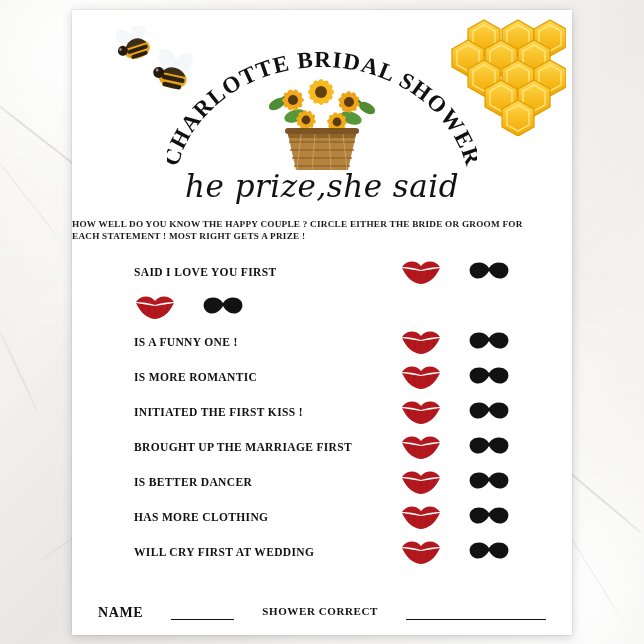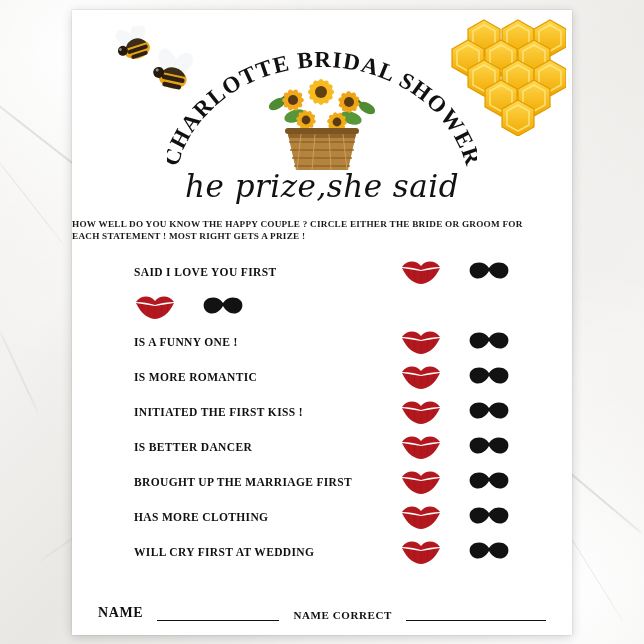--- a/index.html
+++ b/index.html
@@ -158,24 +158,23 @@
     display: block;
   }
 
   
   .footer {
     position: absolute;
     bottom: 14px;
     left: 0;
     width: 100%;
     display: flex;
-    align-items: flex-end;
     padding: 0 26px;
     box-sizing: border-box;
-    gap: 14px;
+    gap: 28px;
   }
   .f-label {
     font-family: "Liberation Serif", serif;
     font-weight: bold;
     font-size: 14px;
     letter-spacing: 0.6px;
     color: #111;
     white-space: nowrap;
   }
   .f-label.small { font-size: 11px; }
@@ -448,42 +447,42 @@
               <path d="M28 11 l-1 10"></path>
               <path d="M34 10 l-1 9"></path>
             </g>
           </svg>
         <svg class="stache" viewBox="0 0 42 26">
             <path d="M21 9 C17 3, 9 2, 4 6 C0 9, 1 17, 7 19 C13 21, 18 17, 21 12 C24 17, 29 21, 35 19 C41 17, 42 9, 38 6 C33 2, 25 3, 21 9 Z" fill="#121212"></path>
           </svg>
       </div>
     </div>
     <div class="row">
+      <div class="q-text">Brought up the marriage first</div>
+      <div class="choices">
+        <svg class="lips" viewBox="0 0 42 26">
+            <g fill="#b4181f">
+              <path d="M21 7 C16 1, 7 1, 2 8 C8 8, 15 9, 21 11 C27 9, 34 8, 40 8 C35 1, 26 1, 21 7 Z"></path>
+              <path d="M2 9 C8 10, 15 11, 21 12 C27 11, 34 10, 40 9 C35 20, 27 25, 21 25 C15 25, 7 20, 2 9 Z"></path>
+            </g>
+            <g stroke="#7d0d12" stroke-width="0.5" opacity="0.5">
+              <path d="M8 10 l1 9"></path>
+              <path d="M14 11 l1 10"></path>
+              <path d="M21 12 l0 11"></path>
+              <path d="M28 11 l-1 10"></path>
+              <path d="M34 10 l-1 9"></path>
+            </g>
+          </svg>
+        <svg class="stache" viewBox="0 0 42 26">
+            <path d="M21 9 C17 3, 9 2, 4 6 C0 9, 1 17, 7 19 C13 21, 18 17, 21 12 C24 17, 29 21, 35 19 C41 17, 42 9, 38 6 C33 2, 25 3, 21 9 Z" fill="#121212"></path>
+          </svg>
+      </div>
+    </div>
+    <div class="row">
       <div class="q-text">Is better dancer</div>
-      <div class="choices">
-        <svg class="lips" viewBox="0 0 42 26">
-            <g fill="#b4181f">
-              <path d="M21 7 C16 1, 7 1, 2 8 C8 8, 15 9, 21 11 C27 9, 34 8, 40 8 C35 1, 26 1, 21 7 Z"></path>
-              <path d="M2 9 C8 10, 15 11, 21 12 C27 11, 34 10, 40 9 C35 20, 27 25, 21 25 C15 25, 7 20, 2 9 Z"></path>
-            </g>
-            <g stroke="#7d0d12" stroke-width="0.5" opacity="0.5">
-              <path d="M8 10 l1 9"></path>
-              <path d="M14 11 l1 10"></path>
-              <path d="M21 12 l0 11"></path>
-              <path d="M28 11 l-1 10"></path>
-              <path d="M34 10 l-1 9"></path>
-            </g>
-          </svg>
-        <svg class="stache" viewBox="0 0 42 26">
-            <path d="M21 9 C17 3, 9 2, 4 6 C0 9, 1 17, 7 19 C13 21, 18 17, 21 12 C24 17, 29 21, 35 19 C41 17, 42 9, 38 6 C33 2, 25 3, 21 9 Z" fill="#121212"></path>
-          </svg>
-      </div>
-    </div>
-    <div class="row">
-      <div class="q-text">Brought up the marriage first</div>
       <div class="choices">
         <svg class="lips" viewBox="0 0 42 26">
             <g fill="#b4181f">
               <path d="M21 7 C16 1, 7 1, 2 8 C8 8, 15 9, 21 11 C27 9, 34 8, 40 8 C35 1, 26 1, 21 7 Z"></path>
               <path d="M2 9 C8 10, 15 11, 21 12 C27 11, 34 10, 40 9 C35 20, 27 25, 21 25 C15 25, 7 20, 2 9 Z"></path>
             </g>
             <g stroke="#7d0d12" stroke-width="0.5" opacity="0.5">
               <path d="M8 10 l1 9"></path>
               <path d="M14 11 l1 10"></path>
               <path d="M21 12 l0 11"></path>
@@ -536,17 +535,17 @@
         <svg class="stache" viewBox="0 0 42 26">
             <path d="M21 9 C17 3, 9 2, 4 6 C0 9, 1 17, 7 19 C13 21, 18 17, 21 12 C24 17, 29 21, 35 19 C41 17, 42 9, 38 6 C33 2, 25 3, 21 9 Z" fill="#121212"></path>
           </svg>
       </div>
     </div>
   </div>
 
   <div class="footer">
     <span class="f-label">NAME</span>
     <span class="f-line"></span>
-    <span class="f-label small">NAME CORRECT</span>
+    <span class="f-label small">SHOWER CORRECT</span>
     <span class="f-line short"></span>
   </div>
 
 </div>
 
 </body></html>

